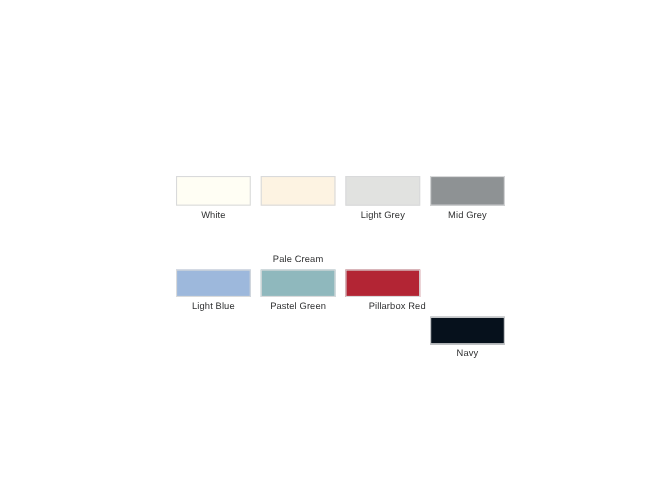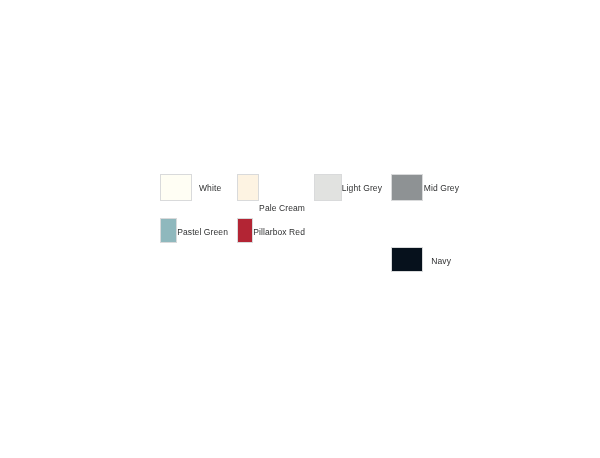--- a/index.html
+++ b/index.html
@@ -26,21 +26,21 @@
   .swatch-row {
     display: flex;
     flex-direction: row;
     gap: 9px;
     margin-bottom: 4px;
   }
 
   .swatch-cell {
     width: 68px;
     display: flex;
-    flex-direction: row;
+    flex-direction: column;
     align-items: center;
   }
 
   .swatch-cell.is-empty {
     visibility: hidden;
   }
 
   .swatch-chip {
     width: 68px;
     height: 27px;
@@ -82,25 +82,29 @@
     <div class="swatch-cell">
       <div class="swatch-chip" style="background-color: rgb(253, 243, 226); border-color: rgb(217, 218, 219);"></div>
       <span class="swatch-label" style="color: rgb(47, 48, 49); margin-top: 42px;">Pale Cream</span>
     </div>
     <div class="swatch-cell">
       <div class="swatch-chip" style="background-color: rgb(225, 226, 224); border-color: rgb(217, 218, 219);"></div>
       <span class="swatch-label" style="color: rgb(47, 48, 49);">Light Grey</span>
     </div>
     <div class="swatch-cell">
       <div class="swatch-chip" style="background-color: rgb(142, 146, 148); border-color: rgb(217, 218, 219);"></div>
-      <span class="swatch-label" style="color: rgb(47, 48, 49); text-align: right;">Mid Grey</span>
+      <span class="swatch-label" style="color: rgb(47, 48, 49);">Mid Grey</span>
     </div>
   </div>
 
   <div class="swatch-row row-2">
+    <div class="swatch-cell">
+      <div class="swatch-chip" style="background-color: rgb(157, 184, 220); border-color: rgb(217, 218, 219);"></div>
+      <span class="swatch-label" style="color: rgb(47, 48, 49);">Light Blue</span>
+    </div>
     <div class="swatch-cell">
       <div class="swatch-chip" style="background-color: rgb(143, 184, 189); border-color: rgb(217, 218, 219);"></div>
       <span class="swatch-label" style="color: rgb(47, 48, 49); text-align: center;">Pastel Green</span>
     </div>
     <div class="swatch-cell">
       <div class="swatch-chip" style="background-color: rgb(179, 37, 52); border-color: rgb(217, 218, 219);"></div>
       <span class="swatch-label" style="color: rgb(47, 48, 49); text-align: right;">Pillarbox Red</span>
     </div>
   </div>
 

